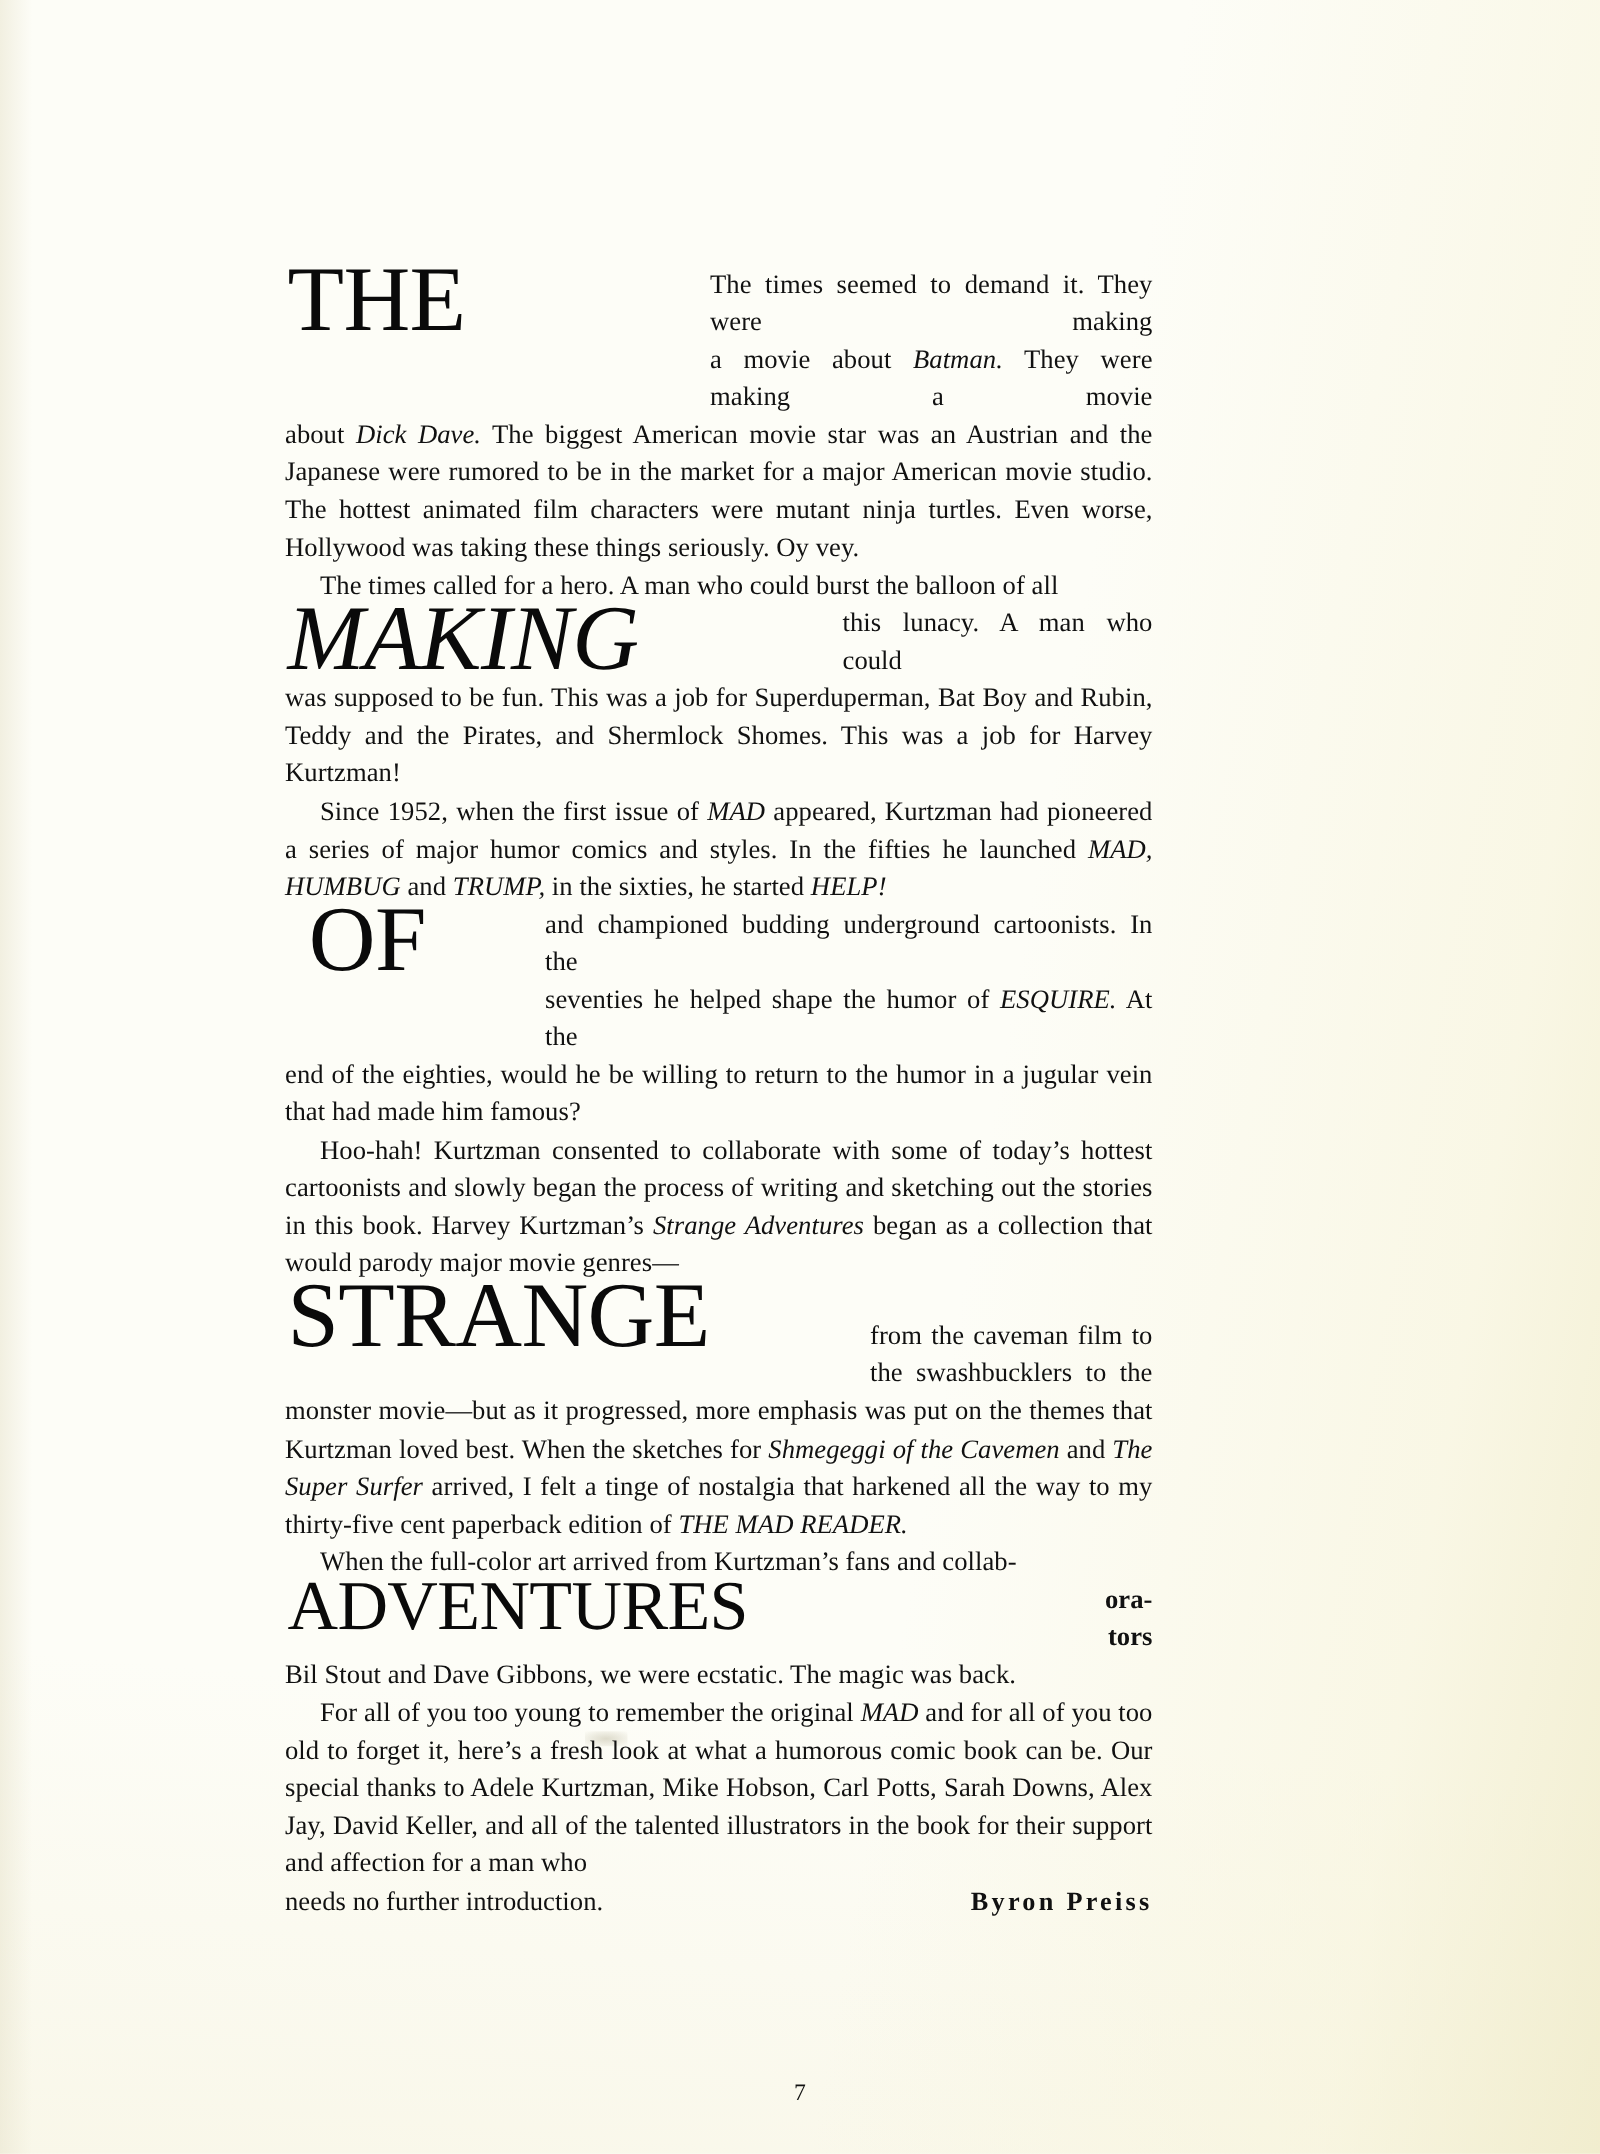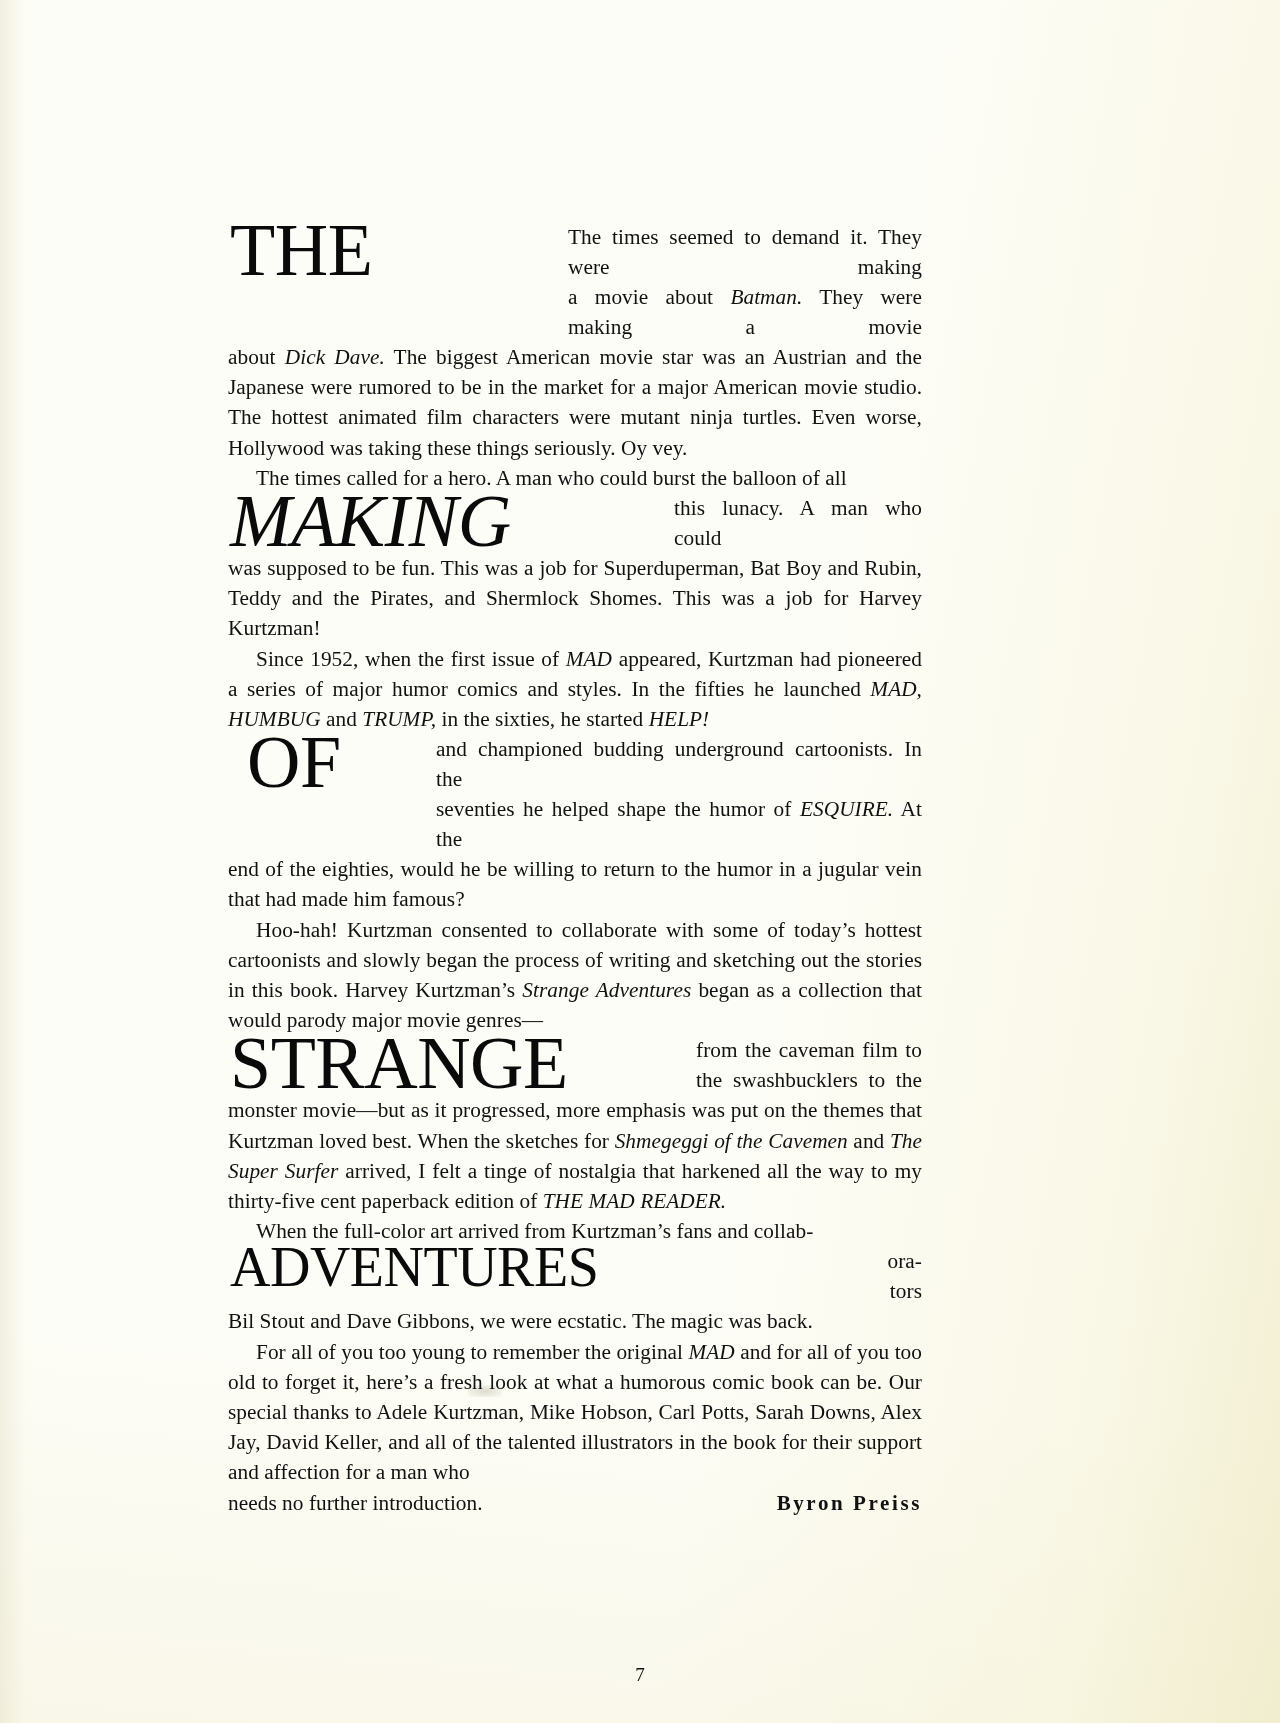--- a/index.html
+++ b/index.html
@@ -29,21 +29,21 @@
     position: absolute;
     left: 0; top: 0; bottom: 0;
     width: 26px;
     background: linear-gradient(90deg, rgba(232,228,206,0.55), rgba(255,255,250,0));
     pointer-events: none;
   }
 
   .page {
     position: absolute;
     left: 228px;
-    top: 222px;
+    top: 212px;
     width: 694px;
   }
 
   .body-text {
     font-size: 21.3px;
     line-height: 30.2px;
     text-align: justify;
     text-justify: inter-word;
     hyphens: none;
     letter-spacing: 0.05px;
@@ -96,24 +96,24 @@
   .row-the { margin-top: 0; }
   .row-the .display-side { padding-left: 8px; width: 354px; flex: 0 0 354px; }
   .row-the .display-side span { line-height: 30px; }
 
   .row-making .display-side { padding-left: 10px; width: 248px; flex: 0 0 248px; }
   .row-making .display-side span { line-height: 30px; }
 
   .row-of .display-side { padding-left: 10px; width: 486px; flex: 0 0 486px; }
   .row-of .display-side span { line-height: 30px; }
 
-  .row-strange .display-side { padding-left: 12px; width: 226px; flex: 0 0 226px; }
+  .row-strange .display-side { padding-left: 12px; width: 226px; flex: 0 0 226px; margin-top: 28px; }
   .row-strange .display-side span { line-height: 30px; }
 
-  .row-adventures .display-side { padding-left: 10px; width: 56px; flex: 0 0 56px; text-align: right; }
+  .row-adventures .display-side { padding-left: 10px; width: 56px; flex: 0 0 56px; text-align: right; font-weight: bold; }
   .row-adventures .display-side span { line-height: 30px; text-align: right; }
 
   .signature {
     font-size: 21px;
     letter-spacing: 2.6px;
     font-weight: 700;
     white-space: nowrap;
   }
   .last-line {
     display: flex;

